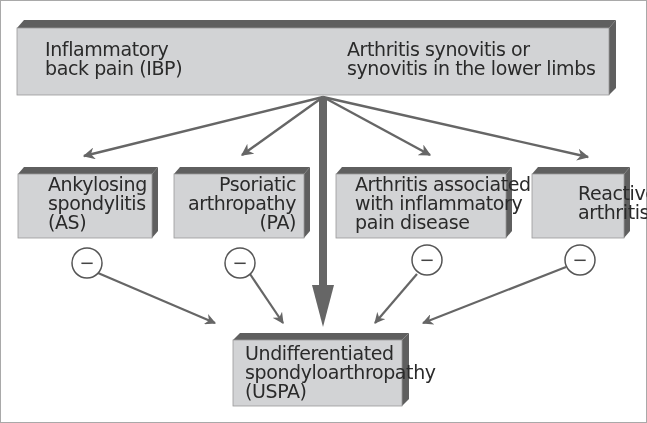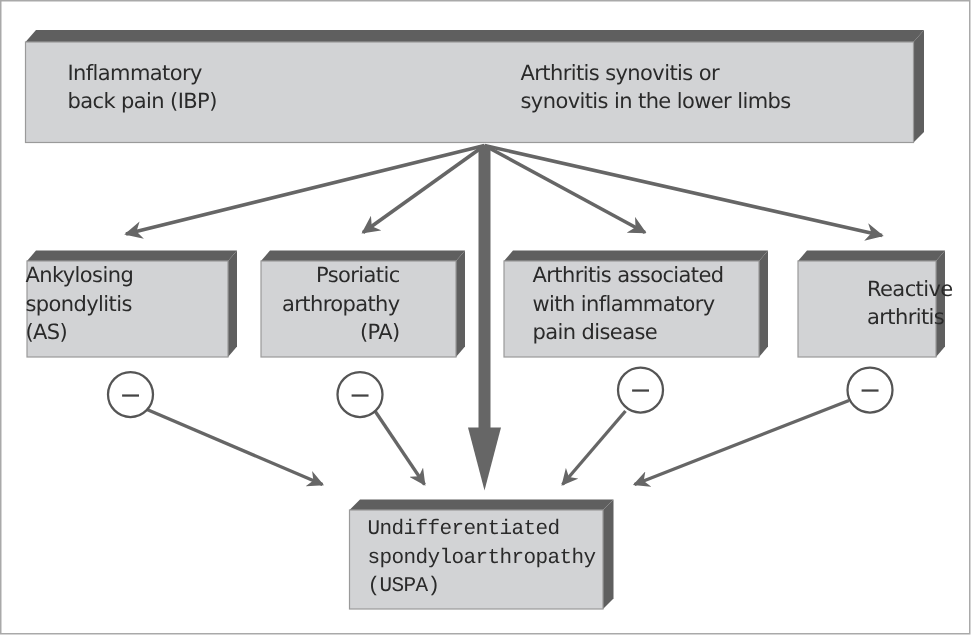--- a/index.html
+++ b/index.html
@@ -2,21 +2,21 @@
 <html><head>
   <meta charset="utf-8">
   <style>
     html, body { margin: 0; padding: 0; background: #ffffff; }
     body { width: 647px; height: 423px; position: relative; overflow: hidden;
            font-family: "Liberation Sans", sans-serif; }
     .frame { position: absolute; left: 0; top: 0; width: 645px; height: 421px;
              border: 1px solid #a9a9a9; background: #fff; }
     svg.diagram { position: absolute; left: 0; top: 0; }
     .box-text { position: absolute; font-family: "DejaVu Sans", sans-serif;
-                font-size: 14px; line-height: 19px; color: #2a2a2a;
+                font-size: 19px; line-height: 19px; color: #2a2a2a;
                 letter-spacing: -0.4px; white-space: pre-line; }
   </style>
 </head>
 <body>
 
 <div class="frame"></div>
 
 <svg class="diagram" width="647" height="423" viewBox="0 0 647 423">
   <defs>
     <marker id="ah" viewBox="0 0 10 10" refX="9" refY="5" markerWidth="5" markerHeight="5" orient="auto">
@@ -88,27 +88,27 @@
     <text x="427" y="266">−</text>
     <text x="580" y="266">−</text>
   </g>
 </svg>
 
 <div class="box-text" style="left:45px; top:40px;">Inflammatory
 back pain (IBP)</div>
 <div class="box-text" style="left:347px; top:40px;">Arthritis synovitis or
 synovitis in the lower limbs</div>
 
-<div class="box-text" style="left:17px; top:175px;">Ankylosing
+<div class="box-text" style="left:48px; top:175px;">Ankylosing
 spondylitis
 (AS)</div>
 <div class="box-text" style="left:188px; top:175px;text-align:right;">Psoriatic
 arthropathy
 (PA)</div>
 <div class="box-text" style="left:355px; top:175px;">Arthritis associated
 with inflammatory
 pain disease</div>
 <div class="box-text" style="left:578px; top:184px;">Reactive
 arthritis</div>
 
-<div class="box-text" style="left:245px; top:344px;font-family:Liberation Mono, monospace;">Undifferentiated
+<div class="box-text" style="left:245px; top:344px;">Undifferentiated
 spondyloarthropathy
 (USPA)</div>
 
 </body></html>

